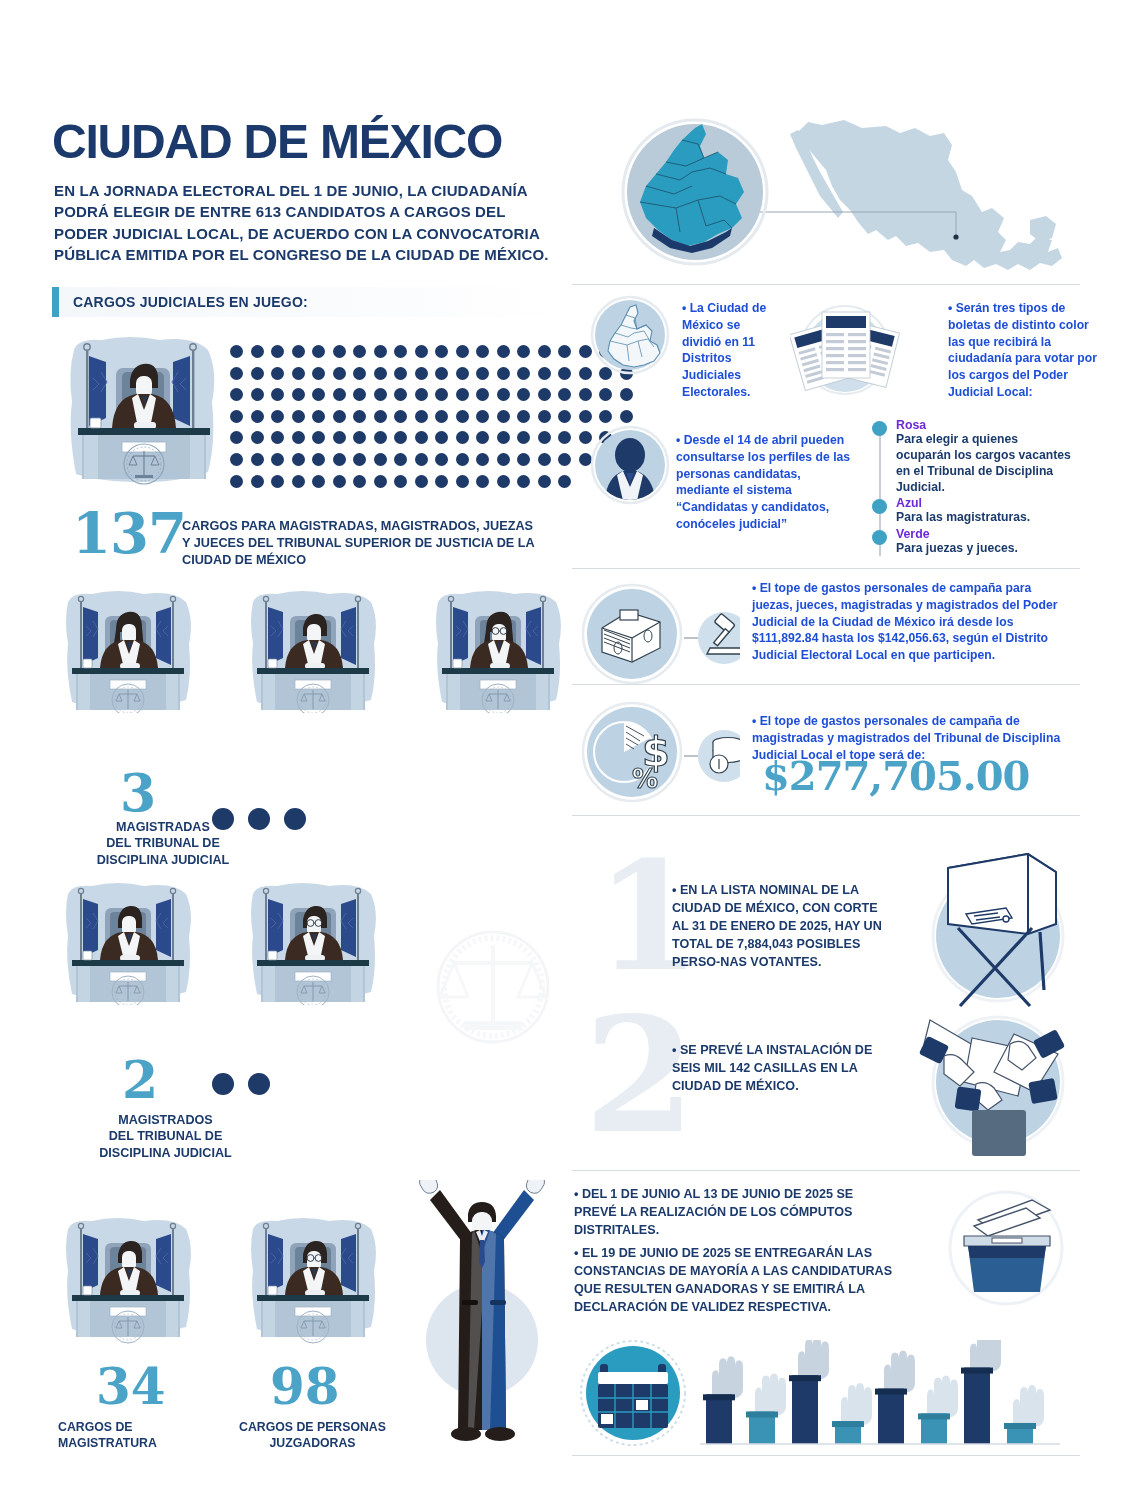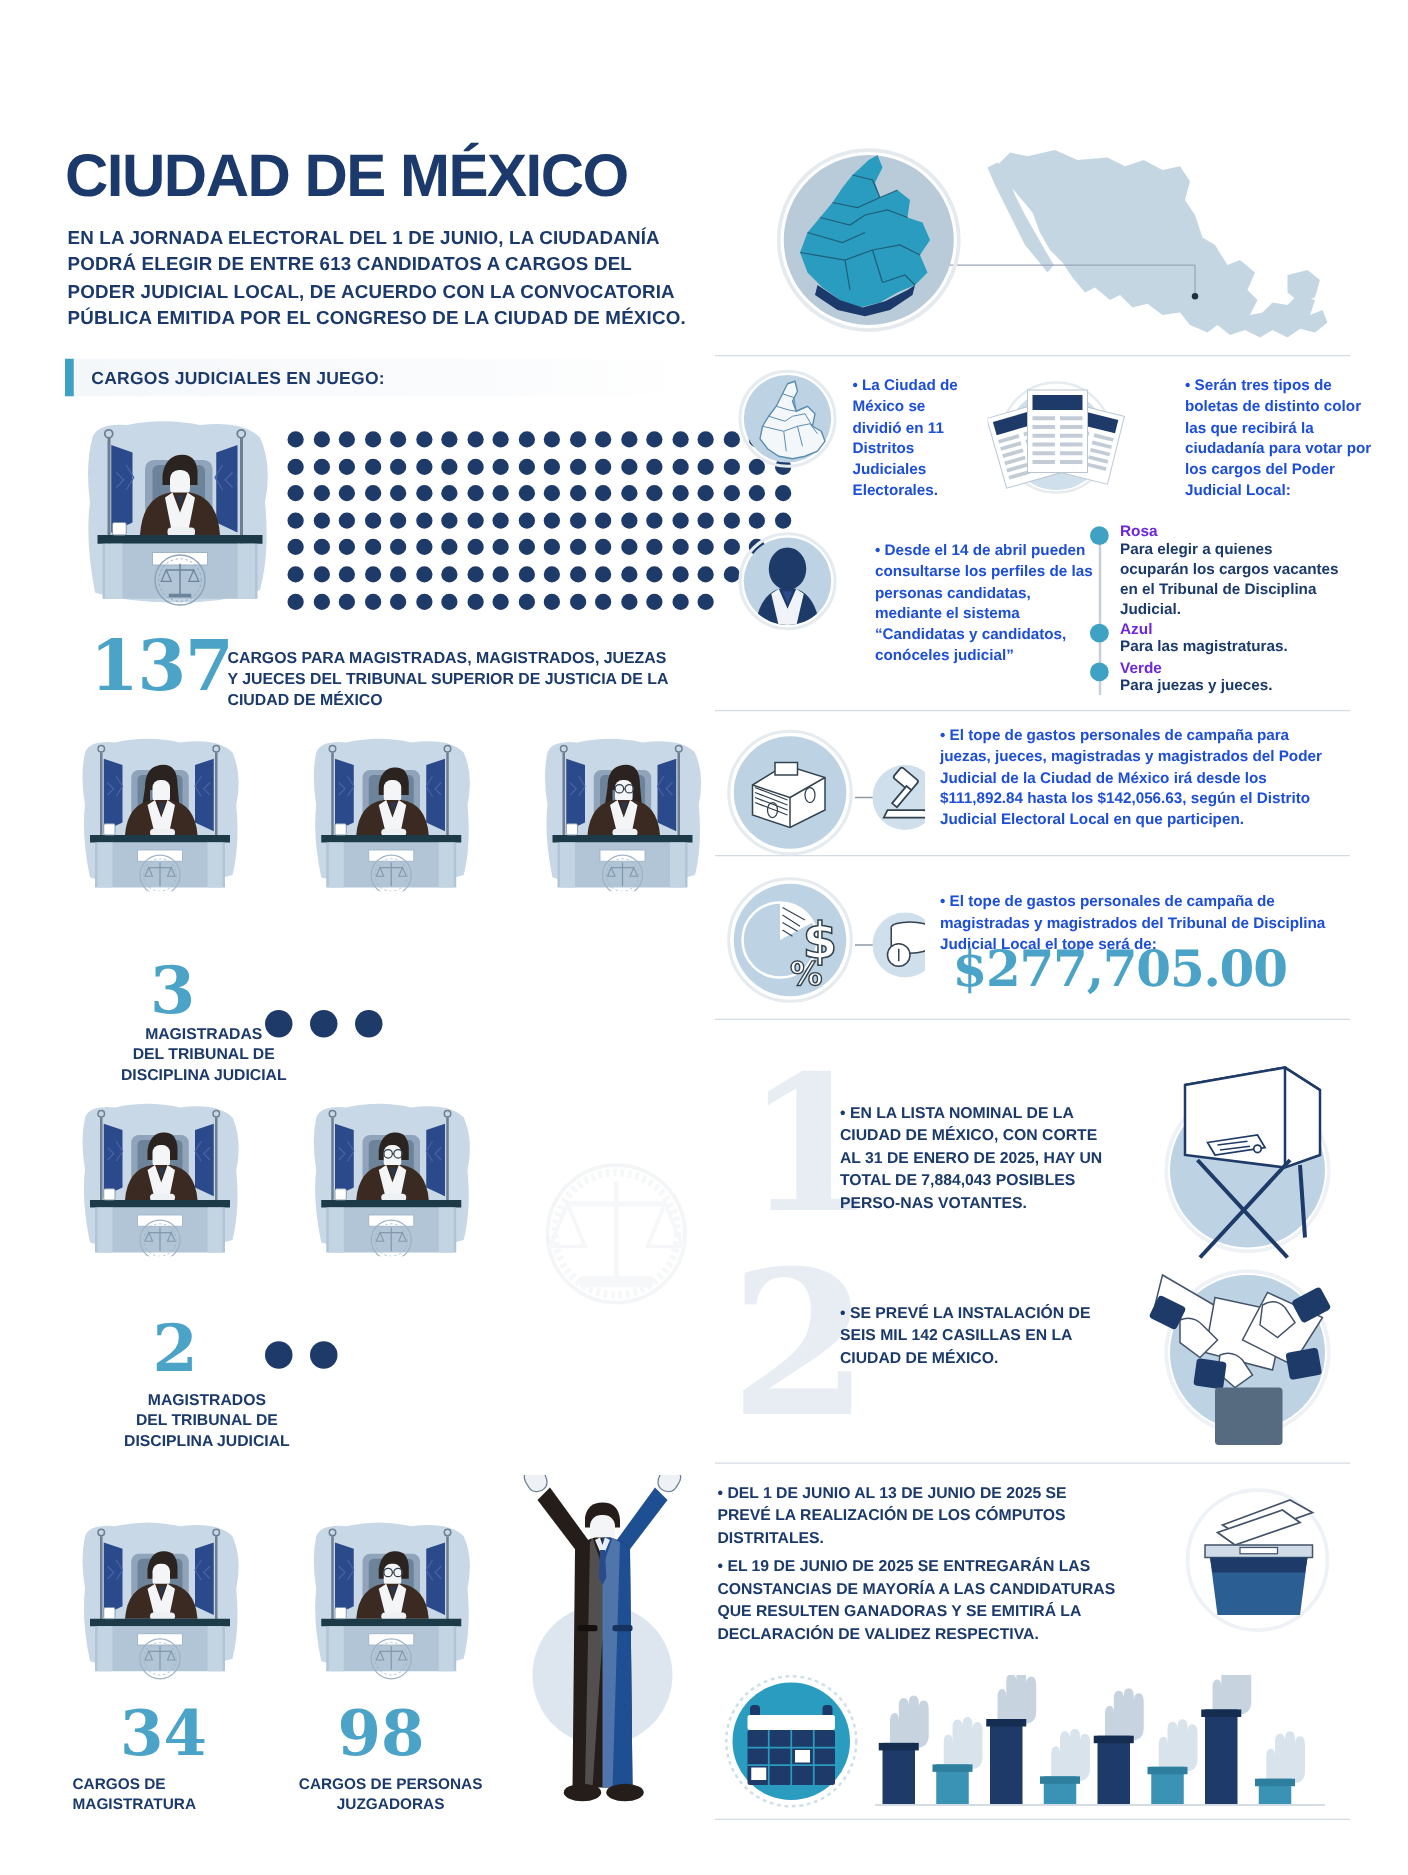--- a/index.html
+++ b/index.html
@@ -763,21 +763,21 @@
     <clipPath id="clipAv">
         <circle cx="40" cy="40" r="35"></circle>
       </clipPath>
     <g clip-path="url(#clipAv)">
       <ellipse cx="40" cy="30" rx="15" ry="17" fill="#1e3a68"></ellipse>
       <path d="M14 80 Q16 52 33 46 L47 46 Q64 52 66 80 Z" fill="#1e3a68"></path>
       <path d="M33 46 L40 62 L47 46 L53 50 L46 80 L34 80 L27 50 Z" fill="#f0f4f8"></path>
       <path d="M36 48 L40 58 L44 48 Z" fill="#2b4a8c"></path>
     </g>
   </svg>
-  <div class="bullet-txt" style="position:absolute;left:700px;top:432px;width:180px;">• Desde el 14 de abril pueden consultarse los perfiles de las personas candidatas, mediante el sistema “Candidatas y candidatos, conóceles judicial”</div>
+  <div class="bullet-txt" style="position:absolute;left:676px;top:432px;width:180px;">• Desde el 14 de abril pueden consultarse los perfiles de las personas candidatas, mediante el sistema “Candidatas y candidatos, conóceles judicial”</div>
 
   <div class="ballot-list">
     <div class="line"></div>
     <div class="bitem">
       <span class="bdot"></span>
       <div class="bname">Rosa</div>
       <div class="bdesc">Para elegir a quienes ocuparán los cargos vacantes en el Tribunal de Disciplina Judicial.</div>
     </div>
     <div class="bitem">
       <span class="bdot"></span>

